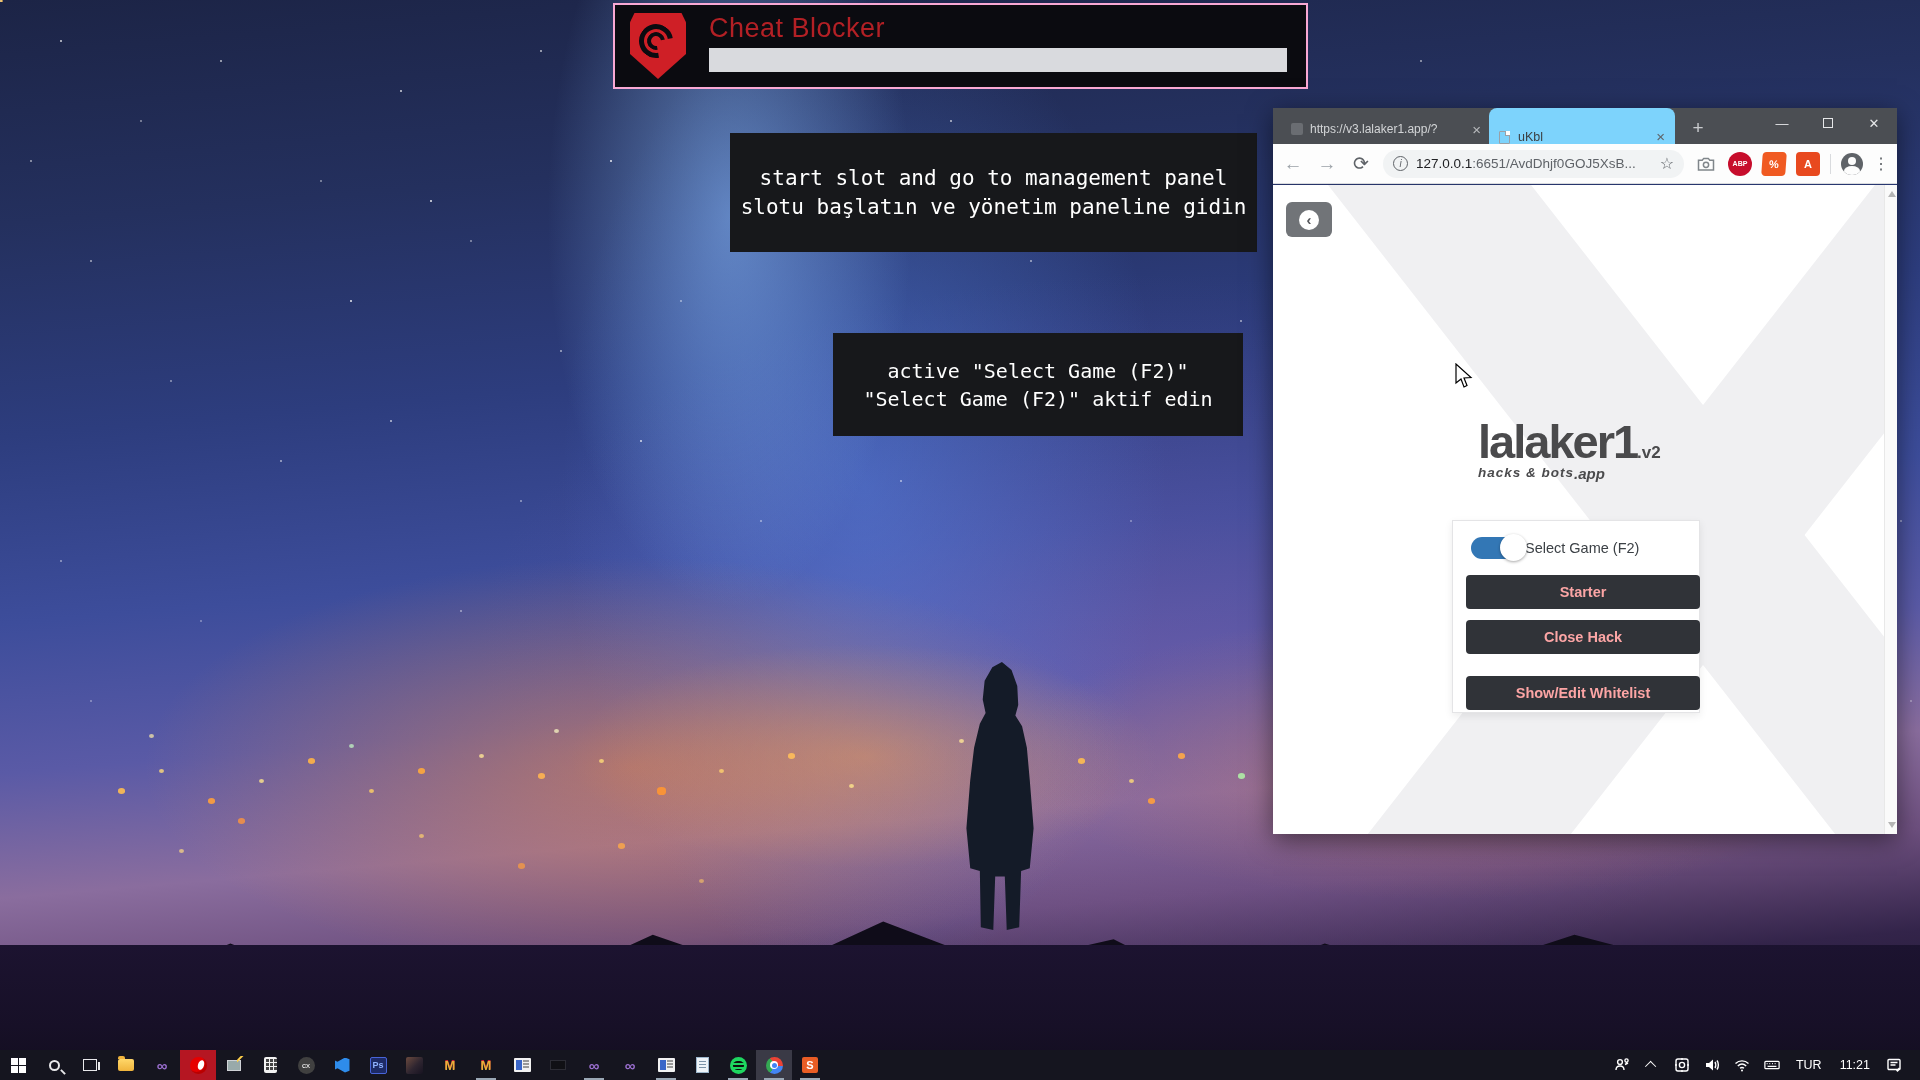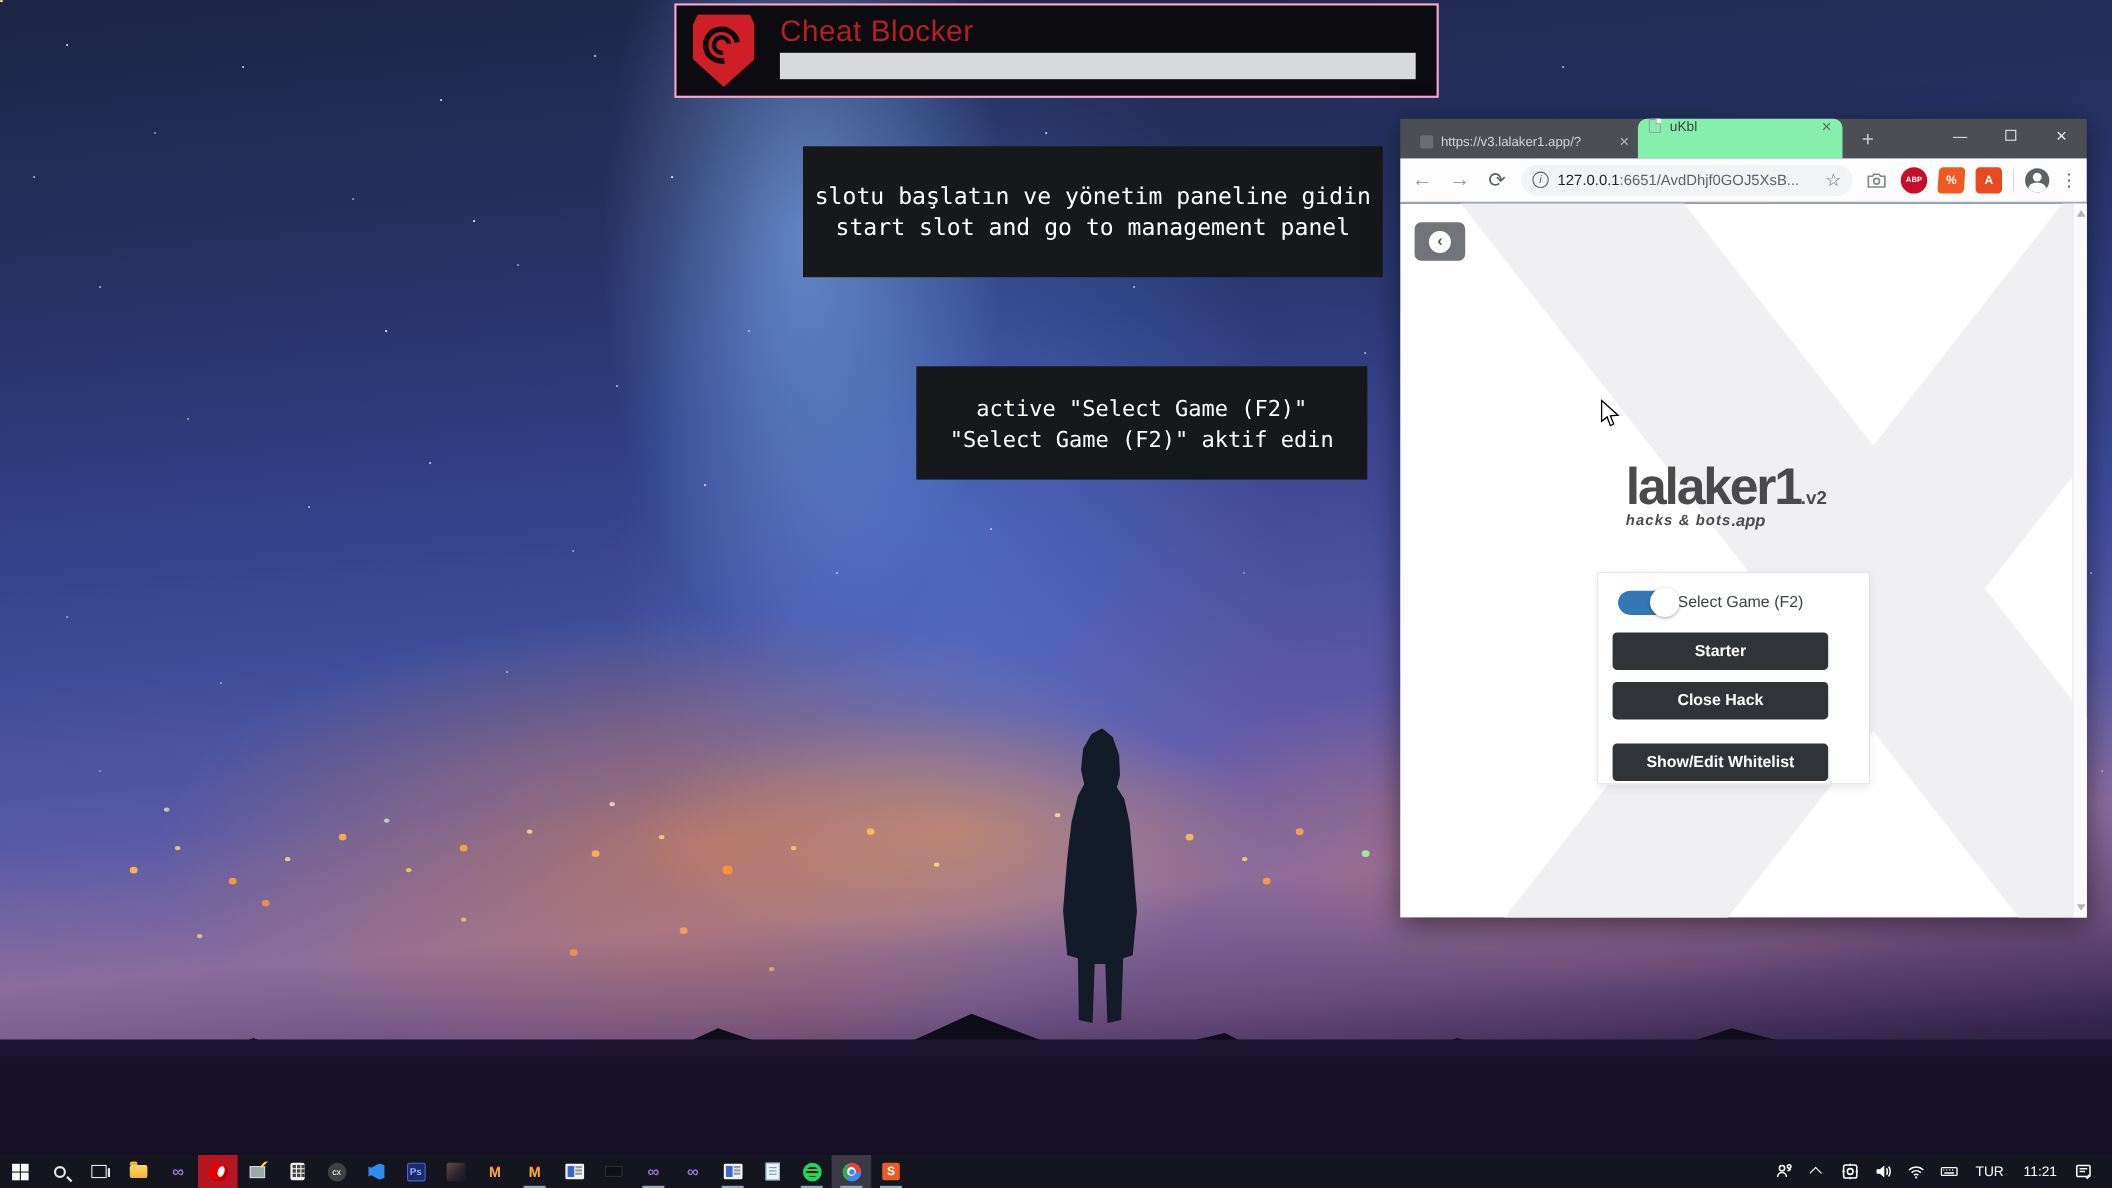--- a/index.html
+++ b/index.html
@@ -71,22 +71,22 @@
 
   
   #browser { position:absolute; left:1273px; top:108px; width:624px; height:726px;
     box-shadow:0 6px 24px rgba(0,0,0,.5); }
   #tabstrip { position:absolute; left:0; top:0; width:100%; height:36px; background:#4b4e53; }
   .tab-inactive { position:absolute; left:10px; top:6px; width:206px; height:30px; display:flex; align-items:center; gap:7px;
     color:#d3d5d7; font-size:12px; padding:0 8px; }
   .tab-inactive .fav { width:12px; height:12px; background:#6a6d72; border-radius:2px; flex:0 0 auto; }
   .tab-inactive .t { white-space:nowrap; overflow:hidden; flex:1; }
   .tab-close { color:#b7b9bc; font-size:15px; line-height:15px; cursor:default; }
-  .tab-active { position:absolute; left:216px; top:0; width:186px; height:36px; background:#86efac;
-    border-radius:8px 8px 0 0; display:flex; align-items:flex-start; gap:8px; padding:0 10px; color:#3c4043; font-size:12.5px; }
+  .tab-active { position:absolute; left:216px; top:0; width:186px; height:36px; background:#7dd3fc;
+    border-radius:8px 8px 0 0; display:flex; align-items:flex-end; gap:8px; padding:0 10px; color:#3c4043; font-size:12.5px; }
   .doc-ico { width:11px; height:13px; border:1.5px solid #9aa0a6; border-radius:1px; position:relative; flex:0 0 auto; }
   .doc-ico:after { content:""; position:absolute; right:-1px; top:-1px; width:4px; height:4px; background:#fff; border-left:1.5px solid #9aa0a6; border-bottom:1.5px solid #9aa0a6; }
   .tab-active .t { flex:1; }
   .tab-active .tab-close { color:#5f6368; }
   #newtab { position:absolute; left:412px; top:8px; width:26px; height:24px; color:#c9cbce; font-size:19px; text-align:center; line-height:23px; }
   #wincontrols { position:absolute; right:0; top:0; height:30px; display:flex; }
   .wc { width:46px; height:30px; display:flex; align-items:center; justify-content:center; color:#e6e7e9; font-size:13px; }
   .wc .maxbox { width:10px; height:10px; border:1.2px solid #e6e7e9; }
 
   #toolbar { position:absolute; left:0; top:36px; width:100%; height:40px; background:#fdfdfd; border-bottom:1px solid #d9dbde;
@@ -130,21 +130,21 @@
   #logo-tag { font-size:13.5px; letter-spacing:1px; }
   #logo-dom { font-size:15px; }
 
   #panel { position:absolute; left:179px; top:335px; width:248px; height:193px; background:#fff;
     border:1px solid #e4e4e6; box-shadow:0 3px 8px rgba(0,0,0,.08); }
   #toggle-row { position:absolute; left:18px; top:15px; width:212px; height:24px; display:flex; align-items:center; }
   #toggle { width:54px; height:22px; border-radius:11px; background:#3377b5; position:relative; }
   #toggle .knob { position:absolute; right:-2px; top:-3px; width:27px; height:27px; border-radius:50%; background:#fff;
     box-shadow:0 1px 3px rgba(0,0,0,.35); }
   #toggle-label { font-size:14.5px; color:#3c4146; }
-  .pbtn { position:absolute; left:13px; width:196px; height:34px; background:#303338; border-radius:4px; color:#ffffff;
+  .pbtn { position:absolute; left:13px; width:234px; height:34px; background:#303338; border-radius:4px; color:#fca5a5;
     font-size:14.5px; font-weight:bold; display:flex; align-items:center; justify-content:center; }
   #btn-0 { top:54px; } #btn-1 { top:99px; } #btn-2 { top:155px; }
 
   #cursor { position:absolute; left:1455px; top:363px; width:18px; height:26px; z-index:60; }
 
   
   #taskbar { position:absolute; left:0; top:1050px; width:1920px; height:30px; background:#15151f; display:flex; align-items:stretch; z-index:50; }
   .tb-ico { width:36px; display:flex; align-items:center; justify-content:center; position:relative; }
   .tb-ico.active-red { background:#b51622; }
   .tb-ico.active-light { background:#3a3a46; }
@@ -209,22 +209,22 @@
   <div id="cheat-overlay">
     <div id="cb-logo">
       <div class="ring"></div>
         <div class="ring2"></div>
     </div>
     <div id="cb-title">Cheat Blocker</div>
     <div id="cb-progress"></div>
   </div>
 
   <div class="tip" id="tip1">
+    <div>start slot and go to management panel</div>
     <div>slotu başlatın ve yönetim paneline gidin</div>
-    <div>start slot and go to management panel</div>
   </div>
   <div class="tip" id="tip2">
     <div>active "Select Game (F2)"</div>
     <div>"Select Game (F2)" aktif edin</div>
   </div>
 
   <div id="browser">
     <div id="tabstrip">
       <div class="tab-inactive">
         <div class="fav"></div>

